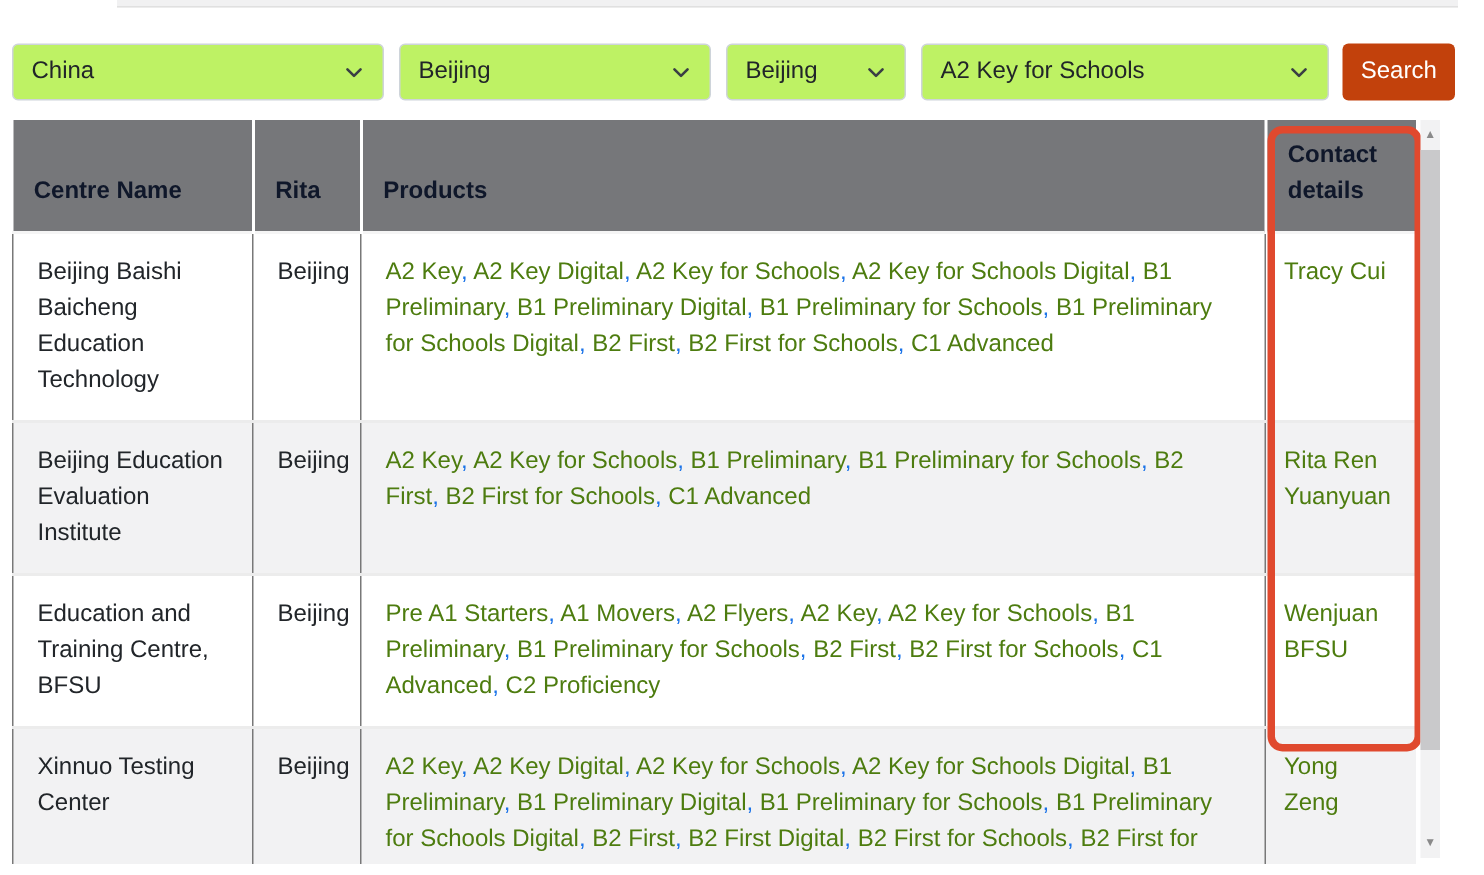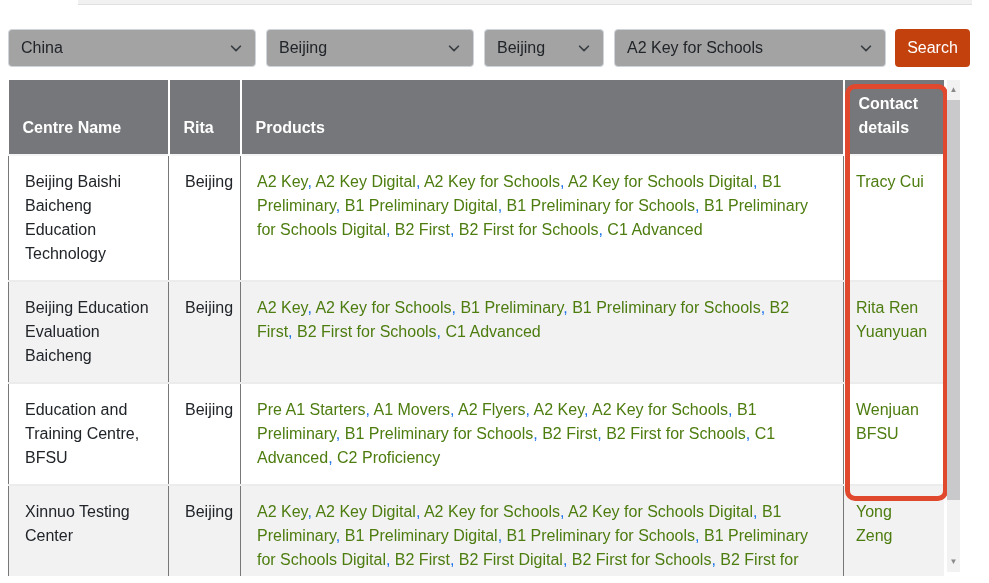--- a/index.html
+++ b/index.html
@@ -6,42 +6,42 @@
   html,body { width:989px; height:583px; overflow:hidden; background:#ffffff;
               font-family:"Liberation Sans", sans-serif; color:#212529; }
   .stage { position:relative; width:989px; height:583px; }
 
   
   .top-strip { position:absolute; left:78px; top:0; width:894px; height:5px;
                background:#f1f1f2; border-bottom:1px solid #e0e0e0; }
 
   
   .filters { position:absolute; left:8px; top:29px; display:flex; align-items:center; }
-  .select { height:38px; border:1px solid #ced4da; border-radius:4px; background:#a3a3a3;
+  .select { height:38px; border:1px solid #ced4da; border-radius:4px; background:#bef264;
             display:flex; align-items:center; justify-content:space-between;
             padding:0 12px; font-size:16px; color:#212529; cursor:pointer; }
   .select .chev { width:14px; height:14px; flex:0 0 auto; margin-left:8px; }
   .sel-country { width:248px; margin-right:10px; }
   .sel-region  { width:208px; margin-right:10px; }
   .sel-city    { width:120px; margin-right:10px; }
   .sel-product { width:272px; margin-right:9px; }
   .search-btn { height:38px; width:75px; background:#c2410c; color:#fff; border:none;
                 border-radius:4px; font-size:16px; font-family:"Liberation Sans",sans-serif;
                 cursor:pointer; }
 
   
   .table-wrap { position:absolute; left:8px; top:80px; width:936px; height:496px;
                 overflow:hidden; }
   table { width:936px; border-collapse:collapse; table-layout:fixed; font-size:16px; }
   col.c-centre  { width:160px; }
   col.c-city    { width:72px;  }
   col.c-products{ width:603px; }
   col.c-contact { width:101px; }
 
-  thead th { background:#76777a; color:#ffffff; font-weight:bold; text-align:left;
+  thead th { background:#76777a; color:#0f172a; font-weight:bold; text-align:left;
              vertical-align:bottom; height:75px; padding:10px 14px 14px 14px;
              border-left:2px solid #fff; line-height:24px; }
   thead th:first-child { border-left:none; }
 
   tbody td { vertical-align:top; padding:14px 16px; line-height:24px;
              border-left:1px solid #787878; }
   tbody tr { border-top:2px solid #ececec; }
   tbody tr:first-child { border-top:2px solid #f5f5f5;padding-left:12px; }
   tbody tr:nth-child(even) { background:#f2f2f3; }
   td.td-contact { padding:14px 12px; }
@@ -118,21 +118,21 @@
       </thead>
       <tbody id="table-body">
   <tr>
     <td class="td-centre">Beijing Baishi Baicheng Education Technology</td>
     <td class="td-city">Beijing</td>
     <td class="td-products"><a class="product-link">A2 Key</a>, <a class="product-link">A2 Key Digital</a>, <a class="product-link">A2 Key for Schools</a>, <a class="product-link">A2 Key for Schools Digital</a>, <a class="product-link">B1 Preliminary</a>, <a class="product-link">B1 Preliminary Digital</a>, <a class="product-link">B1 Preliminary for Schools</a>, <a class="product-link">B1 Preliminary for Schools Digital</a>, <a class="product-link">B2 First</a>, <a class="product-link">B2 First for Schools</a>, <a class="product-link">C1 Advanced</a></td>
     <td class="td-contact"><a class="contact-link">Tracy Cui</a></td>
   </tr>
 
   <tr>
-    <td class="td-centre">Beijing Education Evaluation Baicheng</td>
+    <td class="td-centre">Beijing Education Evaluation Institute</td>
     <td class="td-city">Beijing</td>
     <td class="td-products"><a class="product-link">A2 Key</a>, <a class="product-link">A2 Key for Schools</a>, <a class="product-link">B1 Preliminary</a>, <a class="product-link">B1 Preliminary for Schools</a>, <a class="product-link">B2 First</a>, <a class="product-link">B2 First for Schools</a>, <a class="product-link">C1 Advanced</a></td>
     <td class="td-contact"><a class="contact-link">Rita Ren Yuanyuan</a></td>
   </tr>
 
   <tr>
     <td class="td-centre">Education and Training Centre, BFSU</td>
     <td class="td-city">Beijing</td>
     <td class="td-products"><a class="product-link">Pre A1 Starters</a>, <a class="product-link">A1 Movers</a>, <a class="product-link">A2 Flyers</a>, <a class="product-link">A2 Key</a>, <a class="product-link">A2 Key for Schools</a>, <a class="product-link">B1 Preliminary</a>, <a class="product-link">B1 Preliminary for Schools</a>, <a class="product-link">B2 First</a>, <a class="product-link">B2 First for Schools</a>, <a class="product-link">C1 Advanced</a>, <a class="product-link">C2 Proficiency</a></td>
     <td class="td-contact"><a class="contact-link">Wenjuan BFSU</a></td>

